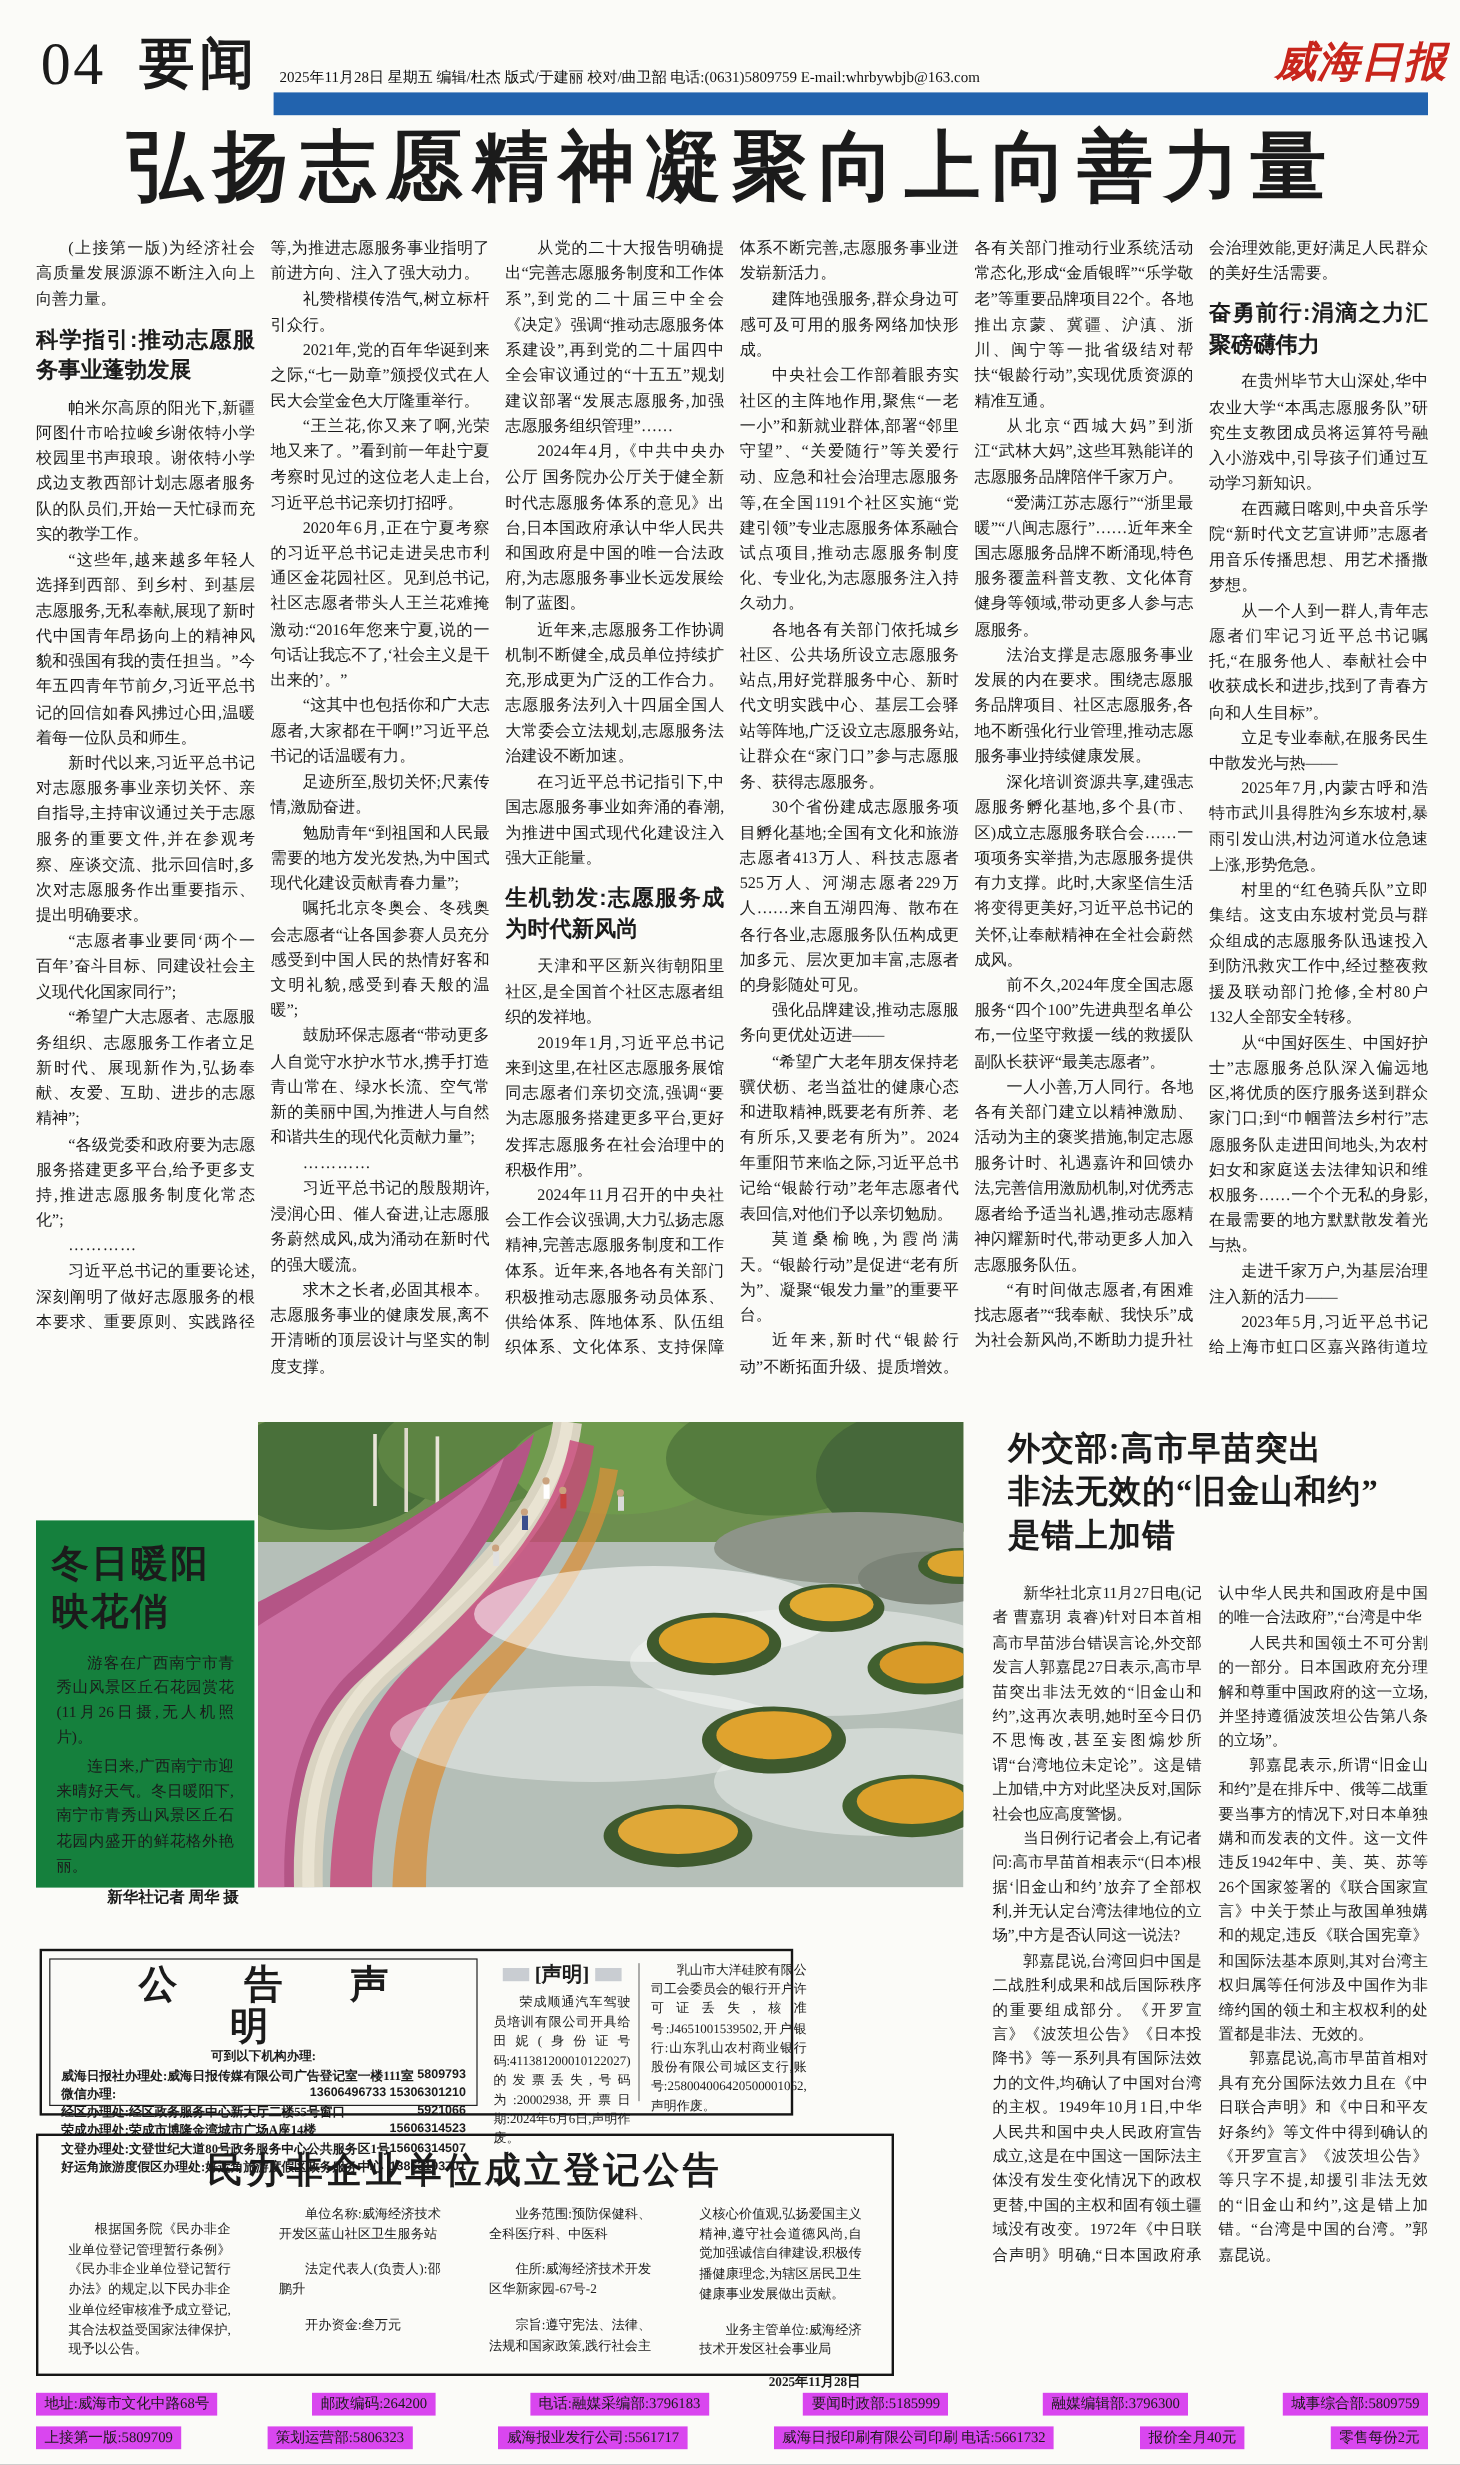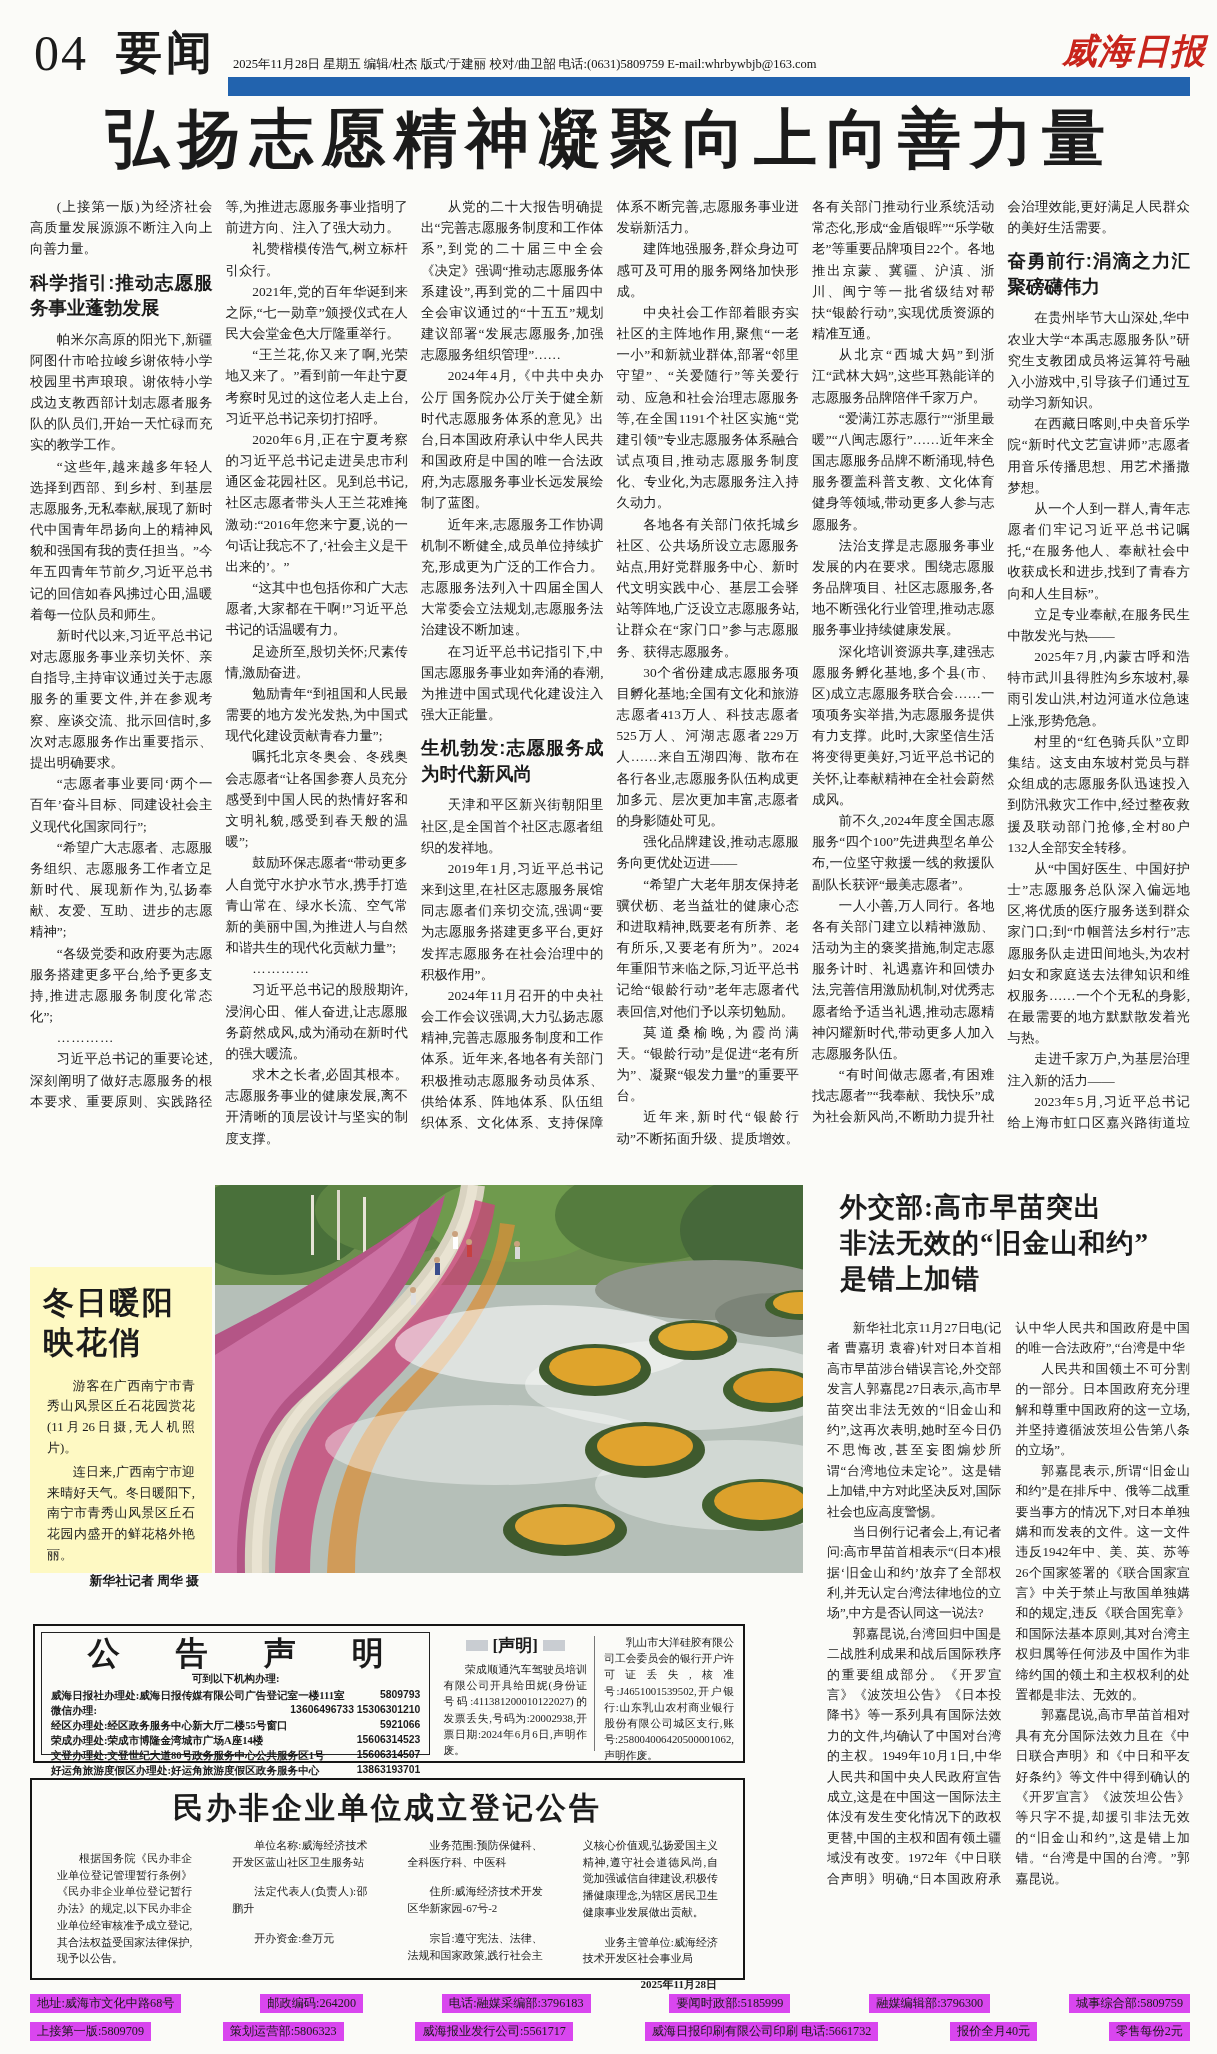--- a/index.html
+++ b/index.html
@@ -21,33 +21,33 @@
         column-count:6;column-gap:13px;font-size:13.4px;line-height:1.58;
         text-align:justify;overflow:hidden;}
   .article p{margin:0;text-indent:2em;}
   .article p.dots{letter-spacing:1px;}
   .article h2{font-family:"Liberation Sans",sans-serif;font-size:18.5px;line-height:1.38;
         font-weight:900;margin:10px 0 8px;text-indent:0;}
   
   .photo{position:absolute;left:215px;top:1185px;width:588px;height:388px;overflow:hidden;}
   .photo svg{display:block;}
   .caption-panel{position:absolute;left:30px;top:1267px;width:182px;height:306px;
-        background:#fef9c3;box-sizing:border-box;padding:16px 13px 10px;}
+        background:#15803d;box-sizing:border-box;padding:16px 13px 10px;}
   .caption-title{font-size:31px;font-weight:900;line-height:1.3;letter-spacing:2px;margin-bottom:12px;}
   .caption-panel p{margin:4px;font-size:12.9px;line-height:1.6;text-align:justify;text-indent:2em;}
   .caption-credit{margin-top:8px;font-size:12.9px;font-weight:bold;text-align:right;}
   
   .mofa-head{position:absolute;left:840px;top:1190px;width:352px;font-size:27px;font-weight:900;
         line-height:1.33;letter-spacing:1px;}
   .mofa-body{position:absolute;left:827px;top:1318px;width:363px;height:658px;
         column-count:2;column-gap:14px;font-size:12.9px;line-height:1.58;
         text-align:justify;overflow:hidden;}
   .mofa-body p{margin:0;text-indent:2em;}
   
-  .notice-box{position:absolute;left:33px;top:1624px;width:712px;height:139px;
+  .notice-box{position:absolute;left:33px;top:1624px;width:628px;height:139px;
         border:2px solid #151515;box-sizing:border-box;display:flex;background:#fbfbf8;}
   .notice-left{width:390px;border:1px solid #222;margin:6px;box-sizing:border-box;
         padding:3px 9px 2px;}
   .notice-title{text-align:center;font-size:32px;font-weight:900;letter-spacing:24px;
         text-indent:24px;line-height:1.1;}
   .notice-sub{text-align:center;font-size:10.5px;font-weight:bold;margin:1px 0 2px;}
   .notice-row{display:flex;justify-content:space-between;font-size:10.6px;font-weight:bold;
         line-height:1.42;white-space:nowrap;}
   .notice-row .ph{font-family:"Liberation Sans",sans-serif;font-size:10.4px;}
   .stmt-mid{width:158px;box-sizing:border-box;padding:8px 7px 4px;}

